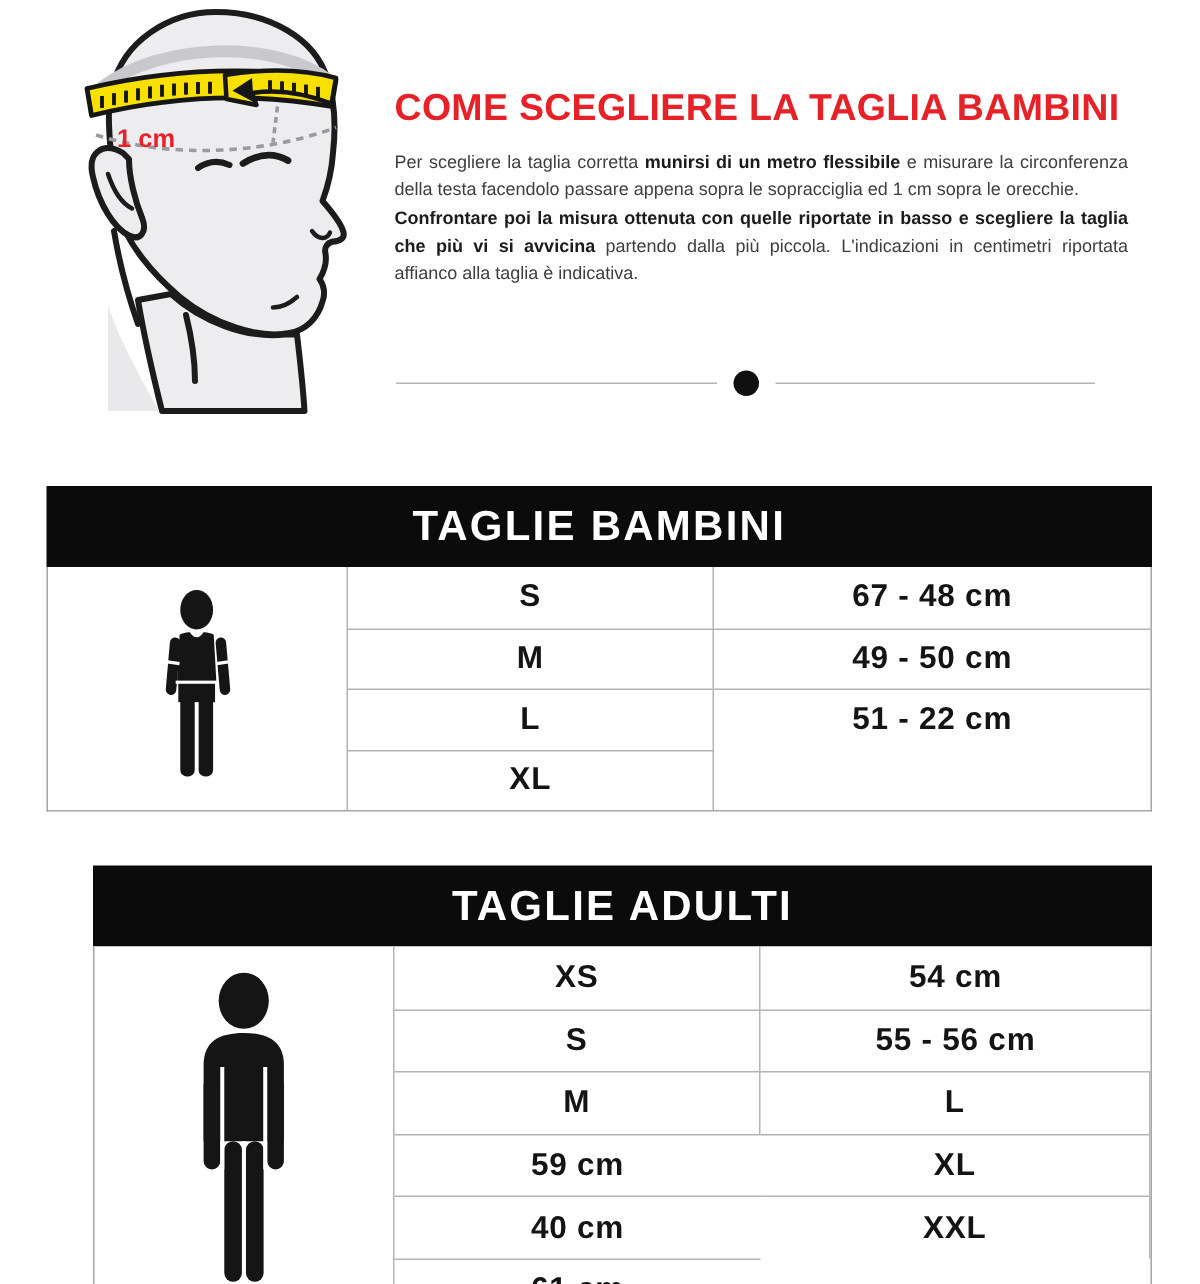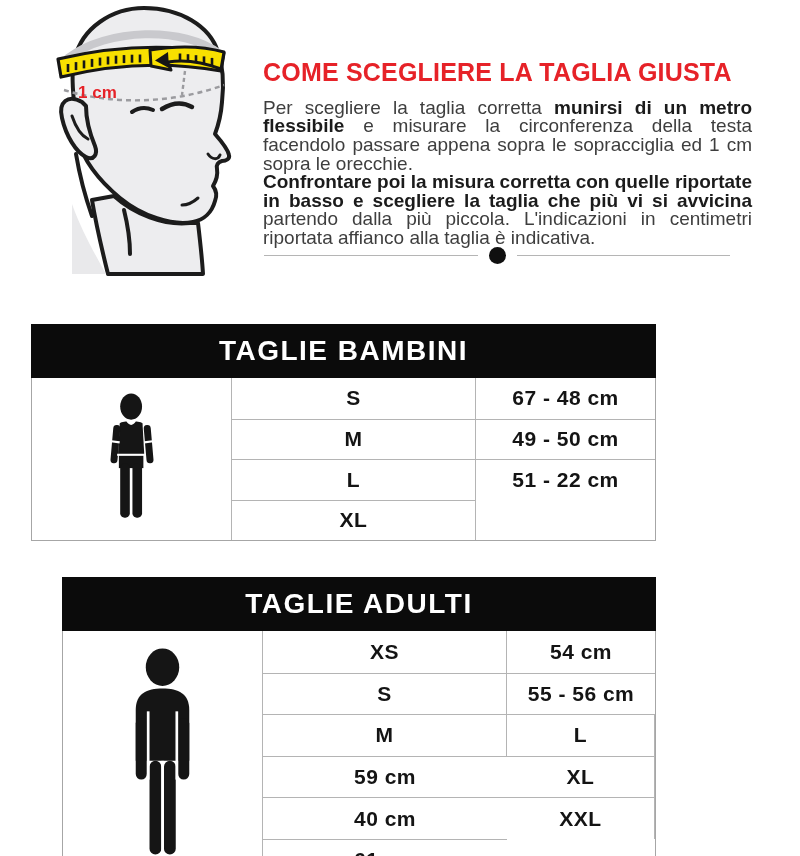--- a/index.html
+++ b/index.html
@@ -15,37 +15,37 @@
   .top { position:relative; height:324px; }
   .head-art { position:absolute; left:12px; top:2px; width:252px; height:276px; }
 
   .intro { position:absolute; left:263px; top:58px; width:489px; }
   .intro h1 {
     margin:0 0 12px 0;
     font-size:25px; font-weight:800; letter-spacing:0.2px;
     color:#e62228; line-height:1.15;
   }
   .intro p {
-    margin:0; font-size:19px; line-height:18.6px;
+    margin:0; font-size:12px; line-height:18.6px;
     color:#3e3e3e; text-align:justify;
   }
   .intro p b { color:#1b1b1b; }
 
   .divider {
     position:absolute; left:264px; top:247px; width:466px;
     display:flex; align-items:center;
   }
   .divider .line { flex:1; height:1px; background:#b5b5b5; }
   .divider .dot {
     width:17px; height:17px; border-radius:50%;
     background:#101010; margin:0 11px; flex:0 0 auto;
   }
 
   
-  .size-table { margin-left:31px; width:625px; }
+  .size-table { margin-left:31px; width:737px; }
   .size-table + .size-table { margin-top:36px;padding-left:31px; }
   .t-head {
     height:54px; line-height:54px; background:#0b0b0b;
     color:#ffffff; text-align:center;
     font-size:28px; font-weight:bold; letter-spacing:1.5px;
   }
   .t-body {
     display:grid; grid-template-columns:200px 244px 1fr;
     border:1px solid #a6a6a6; border-top:none; background:#fff;
   }
@@ -130,23 +130,23 @@
         <line x1="192" y1="61.9" x2="192" y2="54.4"></line>
         <line x1="200" y1="63.4" x2="200" y2="55.9"></line>
       </g>
       <path d="M156,50 L143,58.5 L157,66 Z" fill="#161616"></path>
     </g>
 
     <text x="66" y="96" font-size="17" font-weight="bold" fill="#e62228">1 cm</text>
   </svg>
 
   <div class="intro">
-    <h1>COME SCEGLIERE LA TAGLIA GIUSTA</h1>
+    <h1>COME SCEGLIERE LA TAGLIA BAMBINI</h1>
     <p><span>Per scegliere la taglia corretta </span><b>munirsi di un metro flessibile</b><span> e misurare la circonferenza della testa facendolo passare appena sopra le sopracciglia ed 1 cm sopra le orecchie.</span></p>
-    <p><b>Confrontare poi la misura corretta con quelle riportate in basso e scegliere la taglia che più vi si avvicina</b><span> partendo dalla più piccola. L'indicazioni in centimetri riportata affianco alla taglia è indicativa.</span></p>
+    <p><b>Confrontare poi la misura ottenuta con quelle riportate in basso e scegliere la taglia che più vi si avvicina</b><span> partendo dalla più piccola. L'indicazioni in centimetri riportata affianco alla taglia è indicativa.</span></p>
   </div>
 
   <div class="divider">
     <span class="line"></span>
     <span class="dot"></span>
     <span class="line"></span>
   </div>
 </div>
 
 <section class="size-table">

